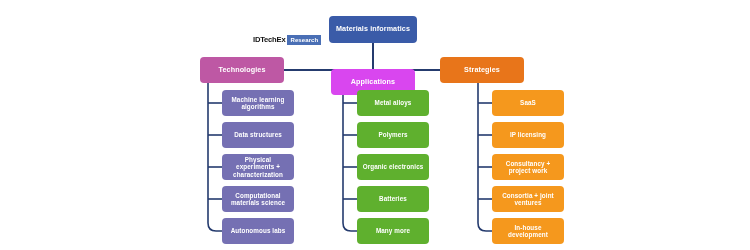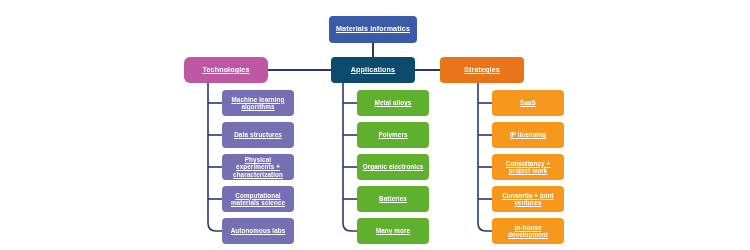--- a/index.html
+++ b/index.html
@@ -40,40 +40,40 @@
     align-items: center;
     justify-content: center;
     text-align: center;
     border-radius: 4px;
     color: #ffffff;
     font-weight: bold;
     line-height: 1.18;
     letter-spacing: 0.1px;
     -webkit-font-smoothing: antialiased;
   }
-  .node span { display: block; padding: 0 3px; text-decoration: underline; }
+  .node span { display: block; padding: 0 3px; }
 
   
   #root-node {
     left: 329px;
     top: 16px;
     width: 88px;
     height: 27px;
     background: #3A5BA8;
     font-size: 7.2px;
   }
   
   .cat-header {
     top: 57px;
     width: 84px;
     height: 26px;
     font-size: 7.2px;
   }
-  #cat-header-0 { left: 184px; background: #BE58A4; border-radius: 6px; }
-  #cat-header-1 { left: 331px; background: #0c4a6e; }
+  #cat-header-0 { left: 200px; background: #BE58A4; }
+  #cat-header-1 { left: 331px; background: #d946ef; margin-top: 12px; }
   #cat-header-2 { left: 440px; background: #E8751A; }
 
   
   .leaf {
     width: 72px;
     height: 26px;
     font-size: 6.3px;
   }
   .col-0 .leaf { left: 222px; background: #7570B3; }
   .col-1 .leaf { left: 357px; background: #5FB02E; }
@@ -147,20 +147,24 @@
       <path d="M478,135 L492,135"></path>
       <path d="M478,167 L492,167"></path>
       <path d="M478,199 L492,199"></path>
     </g>
   </svg>
 
   <div class="node" id="root-node">
     <span>Materials informatics</span>
   </div>
 
+  <div id="logo">
+    <span id="logo-wordmark">IDTechEx</span>
+    <span id="logo-badge">Research</span>
+  </div>
 
   <div class="col-0">
     <div class="node cat-header" id="cat-header-0">
       <span>Technologies</span>
     </div>
     <div class="node leaf r0">
       <span>Machine learning algorithms</span>
     </div>
     <div class="node leaf r1">
       <span>Data structures</span>

